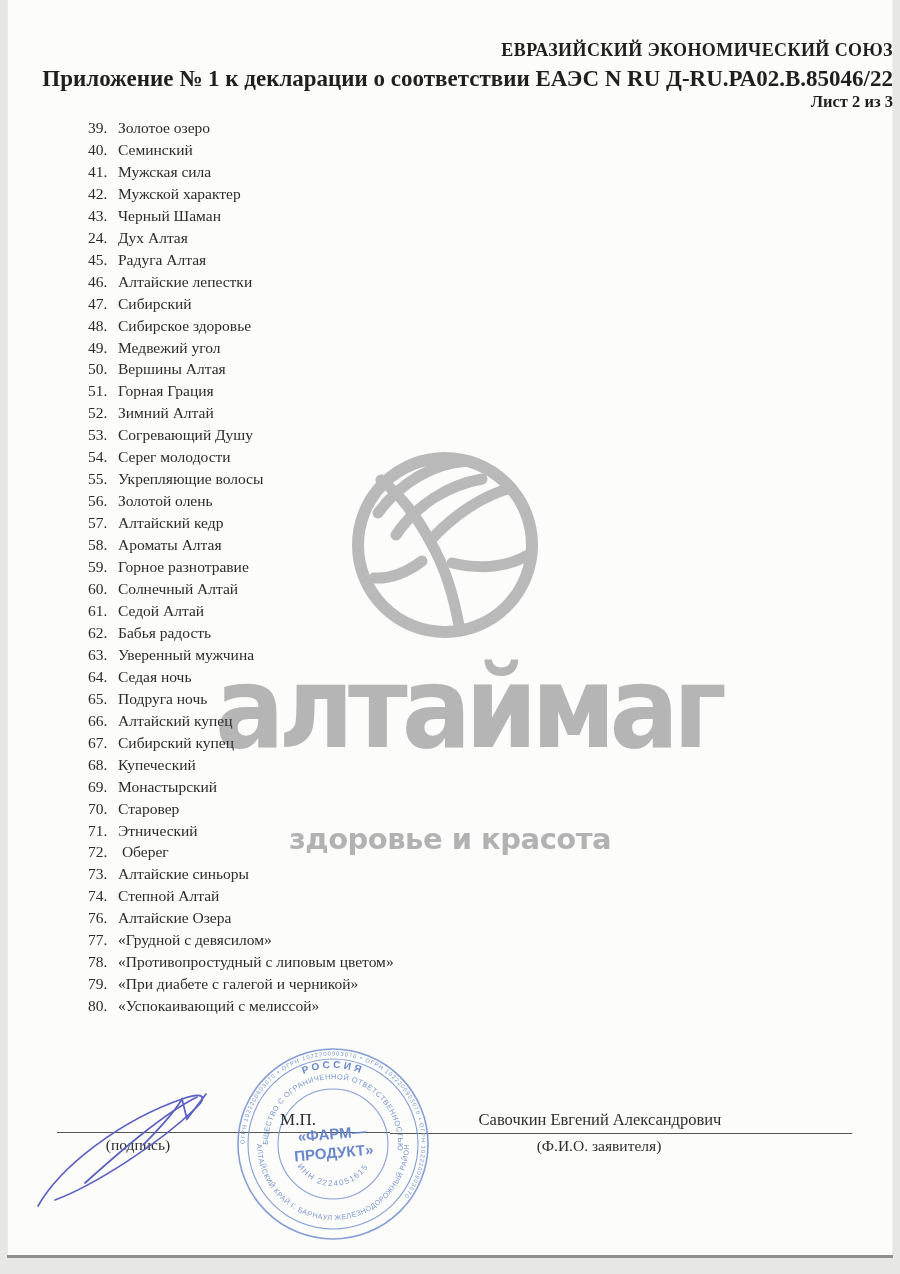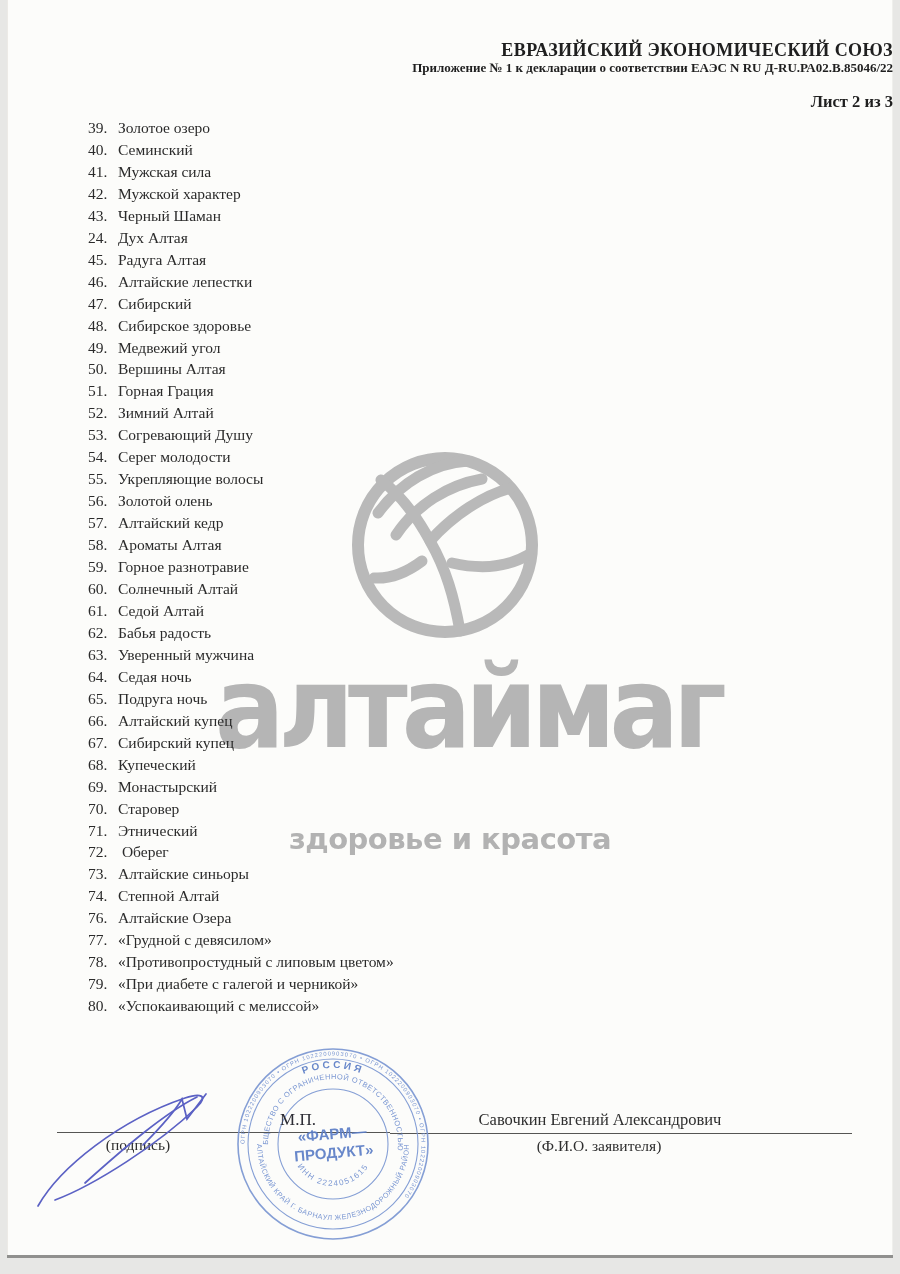--- a/index.html
+++ b/index.html
@@ -9,21 +9,21 @@
     font-family:"Liberation Serif", serif;
   }
   .page{
     position:absolute;left:7px;top:0;width:886px;height:1255px;
     background:#fcfcfa;border-bottom:3px solid #90908e;
     box-shadow:inset 1px 0 0 #eceae6, inset -1px 0 0 #efefec;
   }
   
   .hline{position:absolute;left:0;width:100%;text-align:right;color:#1f1f1f;font-weight:bold;}
   .h1{top:40px;font-size:18px;letter-spacing:.4px;}
-  .h2{top:60px;font-size:13px;}
+  .h2{top:66px;font-size:23px;}
   .h3{top:92px;font-size:16.5px;}
   
   .wm{position:absolute;color:#b5b5b5;z-index:0;}
   .wm-logo{left:341px;top:445px;width:194px;height:200px;}
   .wm-brand{
     left:18px;right:0;top:662px;text-align:center;
     font-family:"DejaVu Sans", sans-serif;font-weight:bold;
     font-size:103px;letter-spacing:-6px;line-height:100px;
     transform:scaleY(1.10);transform-origin:center bottom;
   }

